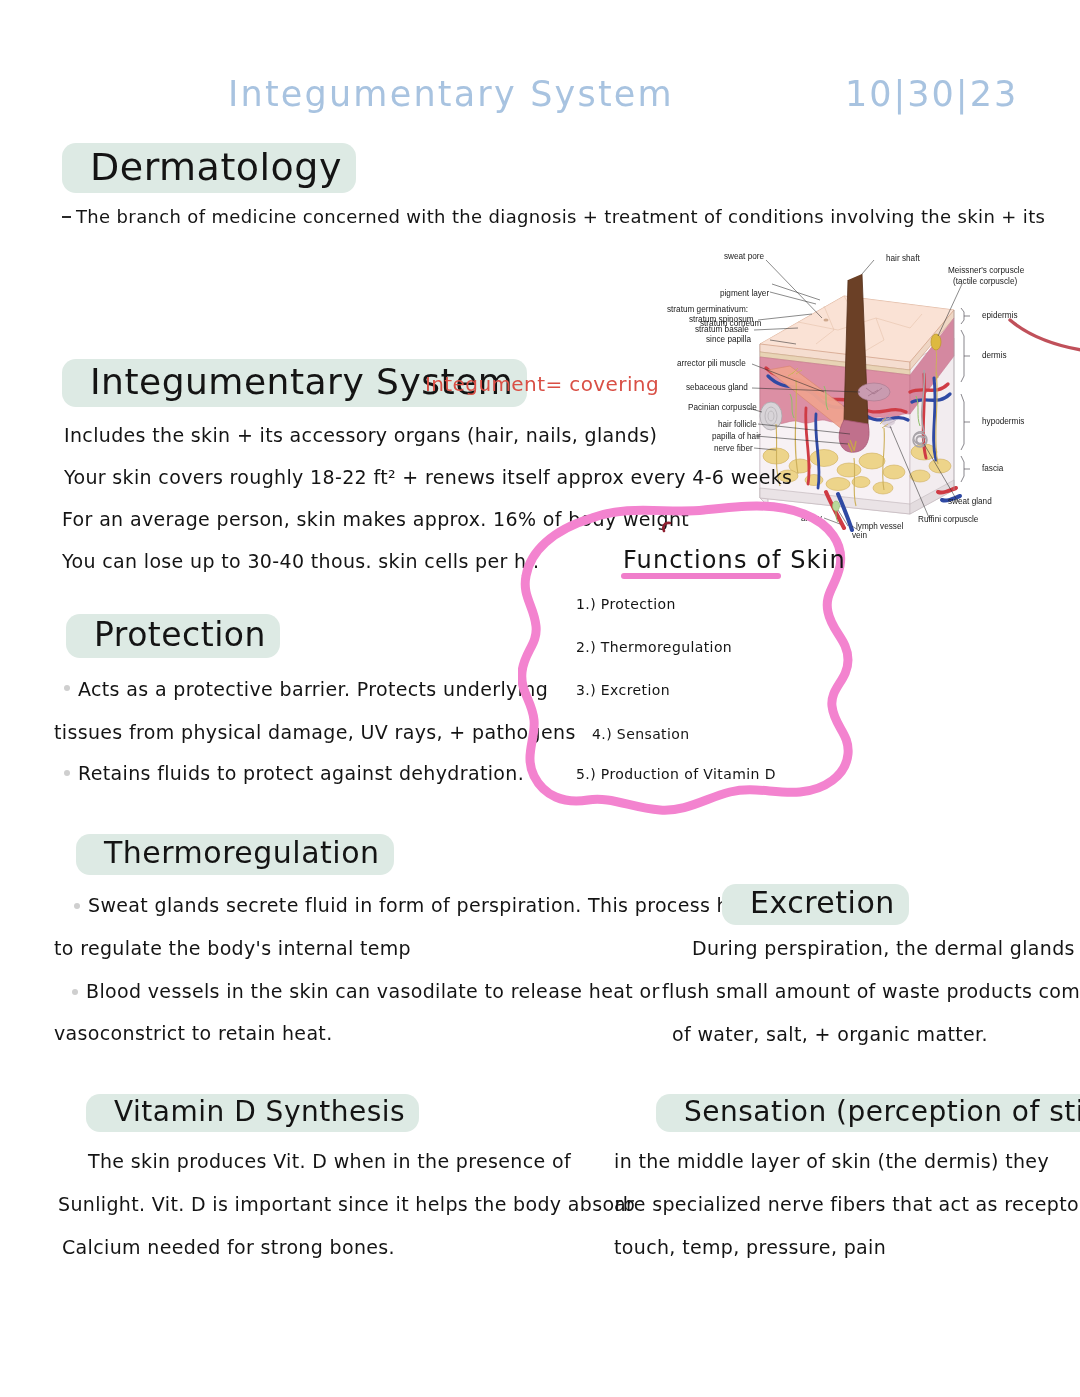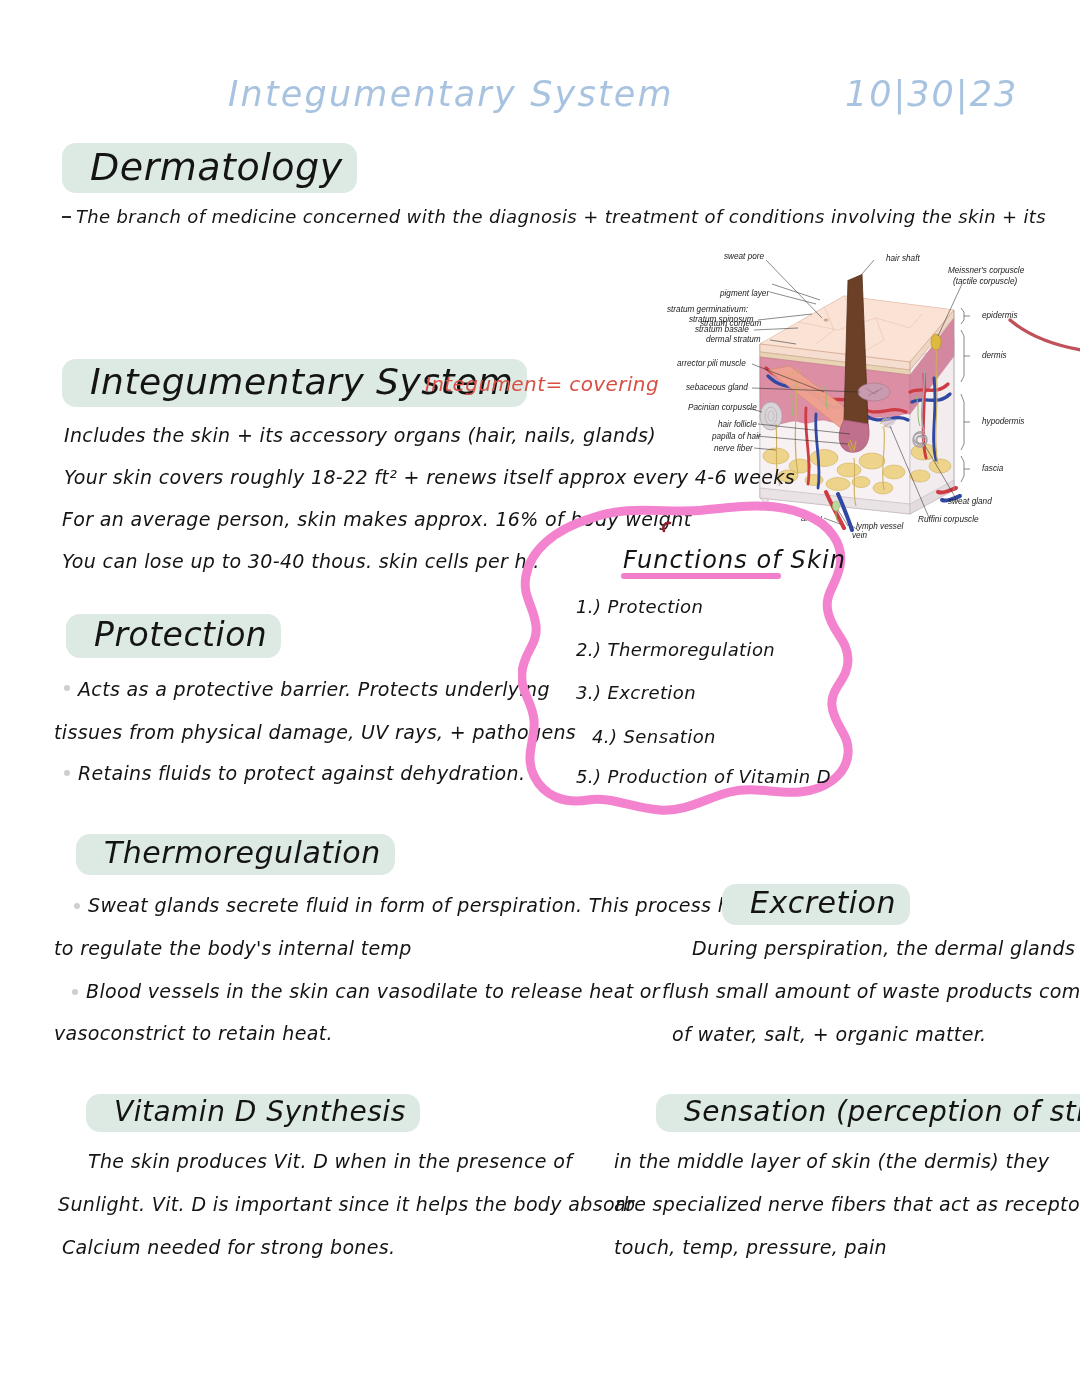--- a/index.html
+++ b/index.html
@@ -11,21 +11,20 @@
     font-family: "DejaVu Sans", sans-serif;
     overflow: hidden;
     position: relative;
   }
 
   .page {
     position: relative;
     width: 928px;
     height: 1397px;
     background: #ffffff;
-    font-style: italic;
   }
 
   
   .hw {
     font-family: "DejaVu Sans", sans-serif;
     font-weight: 400;
     color: #141414;
     letter-spacing: 0.5px;
     white-space: nowrap;
   }
@@ -121,21 +120,21 @@
   }
   #functions-underline {
     position: absolute;
     left: 621px; top: 573px;
     width: 160px; height: 6px;
     background: #f07ecb;
     border-radius: 4px;
   }
   .func-item {
     position: absolute;
-    font-size: 18px;
+    font-size: 14px;
     color: #141414;
     letter-spacing: 0.4px;
     white-space: nowrap;
   }
 
   
   #skin-diagram {
     position: absolute;
     left: 648px; top: 244px;
     width: 432px; height: 290px;
@@ -355,21 +354,21 @@
     <div class="dlabel" style="left:68px; top:8px;">sweat pore</div>
     <div class="dlabel" style="left:230px; top:10px;">hair shaft</div>
     <div class="dlabel" style="left:292px; top:22px;">Meissner's corpuscle</div>
     <div class="dlabel" style="left:297px; top:33px;">(tactile corpuscle)</div>
 
     <div class="dlabel" style="left:44px; top:35px;margin-top:40px;">stratum corneum</div>
     <div class="dlabel" style="left:64px; top:45px;">pigment layer</div>
     <div class="dlabel" style="left:11px; top:61px;">stratum germinativum:</div>
     <div class="dlabel" style="left:33px; top:71px;">stratum spinosum</div>
     <div class="dlabel" style="left:39px; top:81px;">stratum basale</div>
-    <div class="dlabel" style="left:50px; top:91px;">dermal stratum</div>
+    <div class="dlabel" style="left:50px; top:91px;">since papilla</div>
     <div class="dlabel" style="left:21px; top:115px;">arrector pili muscle</div>
     <div class="dlabel" style="left:30px; top:139px;">sebaceous gland</div>
     <div class="dlabel" style="left:32px; top:159px;">Pacinian corpuscle</div>
     <div class="dlabel" style="left:62px; top:176px;">hair follicle</div>
     <div class="dlabel" style="left:56px; top:188px;">papilla of hair</div>
     <div class="dlabel" style="left:58px; top:200px;">nerve fiber</div>
 
     <div class="dlabel" style="left:326px; top:67px;">epidermis</div>
     <div class="dlabel" style="left:326px; top:107px;">dermis</div>
     <div class="dlabel" style="left:326px; top:173px;">hypodermis</div>

